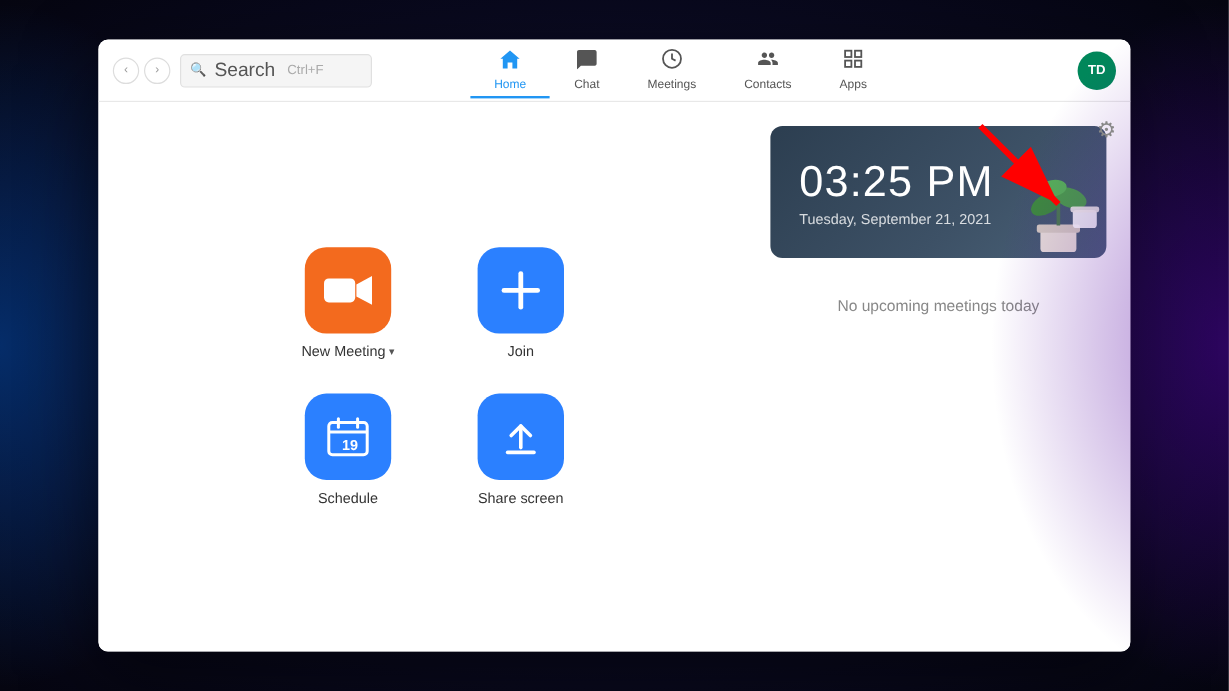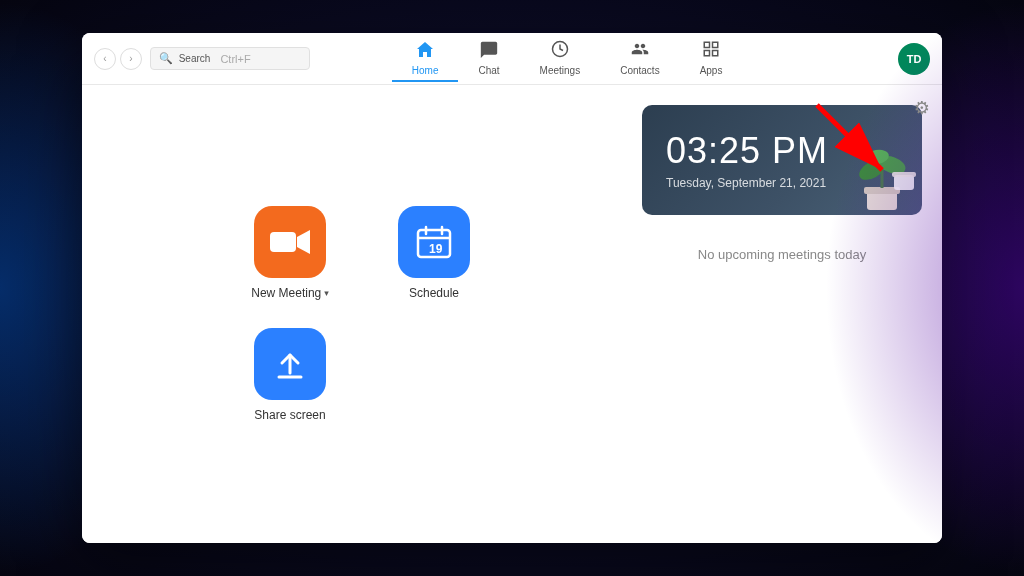--- a/index.html
+++ b/index.html
@@ -119,21 +119,21 @@
       display: flex;
       align-items: center;
       background: #f5f5f5;
       border: 1px solid #e0e0e0;
       border-radius: 4px;
       padding: 4px 8px;
       gap: 6px;
       width: 160px;
     }
     .search-icon-sm { font-size: 11px; color: #888; }
-    .search-text { font-size: 10px; color: #555; }
+    .search-text { font-size: 16px; color: #555; }
     .search-shortcut { font-size: 11px; color: #aaa; margin-left: 4px; }
 
     .nav-tabs {
       display: flex;
       gap: 0;
       margin-left: auto;
       margin-right: auto;
     }
     .nav-tab {
       display: flex;
@@ -396,20 +396,29 @@
               <rect x="0" y="4" width="26" height="20" rx="4"></rect>
               <polygon points="27,9 40,2 40,26 27,19"></polygon>
             </svg>
           </div>
           <div class="action-label">
             <span>New Meeting</span>
             <span class="dropdown-arrow">▾</span>
           </div>
         </div>
 
+        <div class="action-item">
+          <div class="action-btn btn-blue">
+            <svg width="36" height="36" viewBox="0 0 36 36" fill="white">
+              <line x1="18" y1="4" x2="18" y2="32" stroke="white" stroke-width="4" stroke-linecap="round"></line>
+              <line x1="4" y1="18" x2="32" y2="18" stroke="white" stroke-width="4" stroke-linecap="round"></line>
+            </svg>
+          </div>
+          <span class="action-label">Join</span>
+        </div>
 
         <div class="action-item">
           <div class="action-btn btn-blue">
             <svg width="38" height="38" viewBox="0 0 38 38" fill="white">
               <rect x="3" y="7" width="32" height="27" rx="3" fill="none" stroke="white" stroke-width="2.5"></rect>
               <line x1="3" y1="15" x2="35" y2="15" stroke="white" stroke-width="2.5"></line>
               <line x1="11" y1="4" x2="11" y2="11" stroke="white" stroke-width="2.5" stroke-linecap="round"></line>
               <line x1="27" y1="4" x2="27" y2="11" stroke="white" stroke-width="2.5" stroke-linecap="round"></line>
               <text x="14" y="30" font-size="12" font-weight="bold" fill="white">19</text>
             </svg>

